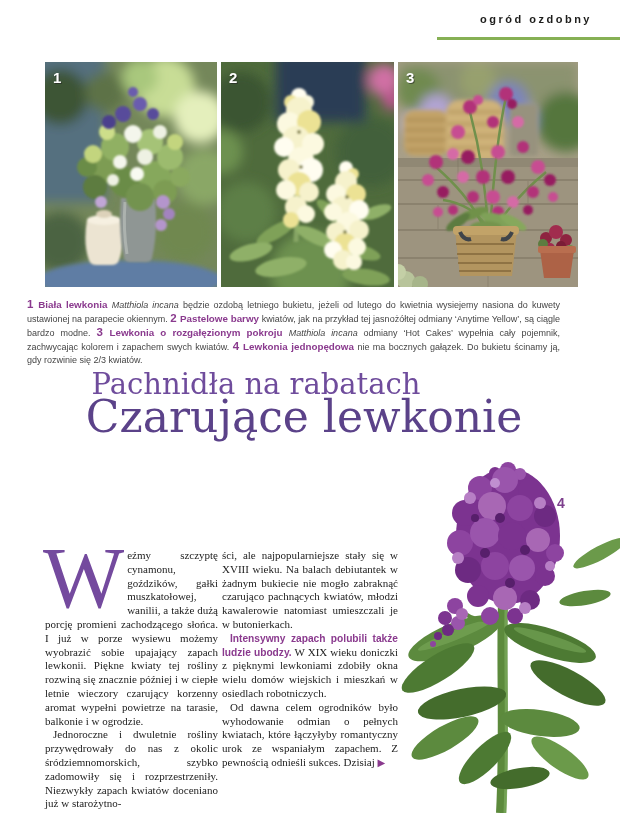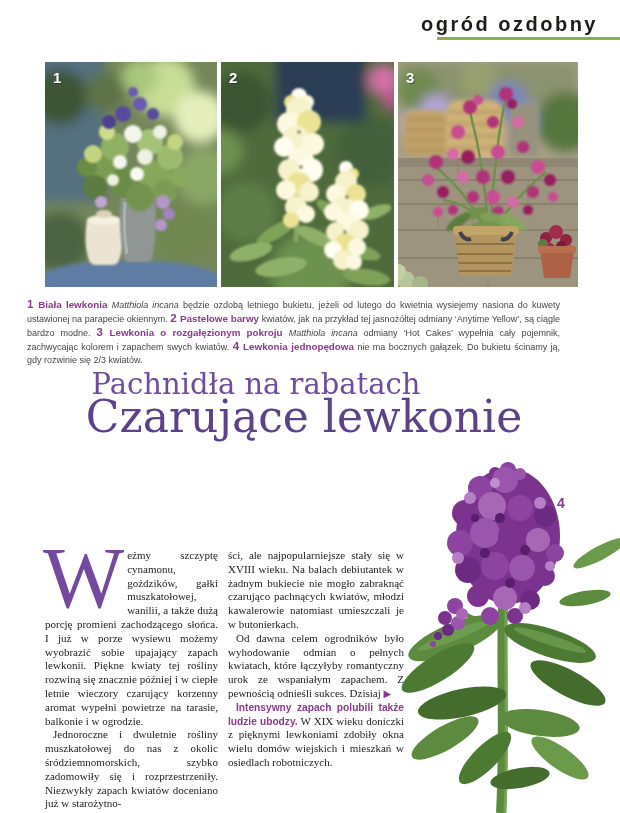--- a/index.html
+++ b/index.html
@@ -1,19 +1,19 @@
 <!DOCTYPE html>
 <html lang="pl"><head>
 <meta charset="utf-8">
 <style>
   html,body{margin:0;padding:0;background:#fff;}
   .page{position:relative;width:620px;height:813px;background:#fff;overflow:hidden;
         font-family:"Liberation Sans",sans-serif;color:#262626;}
   
-  .section-label{position:absolute;top:13px;right:22px;font-size:20px;font-weight:bold;
+  .section-label{position:absolute;top:13px;right:28px;font-size:11px;font-weight:bold;
         letter-spacing:2.5px;color:#1d1d1b;white-space:nowrap;}
   .header-rule{position:absolute;top:37px;left:437px;right:0;height:3px;background:#86b054;}
   
   .photo{position:absolute;top:62px;height:225px;}
   .photo svg{display:block;width:100%;height:100%;}
   .photo1{left:45px;width:172px;}
   .photo2{left:221px;width:173px;}
   .photo3{left:398px;width:180px;}
   
   .caption{position:absolute;left:27px;top:289px;width:533px;font-size:9px;line-height:13px;
@@ -26,21 +26,21 @@
         font-family:"DejaVu Serif","Liberation Serif",serif;font-size:29px;color:#6f4c9c;}
   .main-title{position:absolute;top:391px;left:0;width:608px;text-align:center;
         font-family:"DejaVu Serif","Liberation Serif",serif;font-size:44px;line-height:52px;color:#5b4289;}
   
   .intro{position:absolute;left:43px;top:467px;width:364px;text-align:center;
         font-size:13.5px;line-height:18.5px;color:#3d3d3d;}
   
   .col{position:absolute;top:549px;font-family:"Liberation Serif",serif;
         font-size:11px;line-height:13.8px;text-align:justify;color:#222;}
   .col1{left:45px;width:173px;}
-  .col2{left:228px;width:176px;}
+  .col2{left:222px;width:176px;}
   .col p{margin:0;}
   .col p.indent{text-indent:8px;}
   .dropcap{float:left;font-family:"Liberation Serif",serif;font-size:86px;line-height:54px;
         color:#744a9e;margin:2px 3px 0 -2px;}
   .lead{font-family:"Liberation Sans",sans-serif;font-weight:bold;color:#8a3a8e;font-size:10.2px;}
   .arrow{color:#8a3a8e;font-size:10px;}
   
   .photo4{position:absolute;left:400px;top:458px;width:220px;height:355px;}
   .photo4 svg{display:block;width:100%;height:100%;}
   .badge{font-family:"Liberation Sans",sans-serif;font-weight:bold;}
@@ -303,26 +303,26 @@
   </div>
 
   <p class="caption"><span class="cap-num">1 </span><span class="cap-bold">Biała lewkonia </span><span class="cap-italic">Matthiola incana </span><span>będzie ozdobą letniego bukietu, jeżeli od lutego do kwietnia wysiejemy nasiona do kuwety ustawionej na parapecie okiennym. </span><span class="cap-num">2 </span><span class="cap-bold">Pastelowe barwy </span><span>kwiatów, jak na przykład tej jasnożółtej odmiany ‘Anytime Yellow’, są ciągle bardzo modne. </span><span class="cap-num">3 </span><span class="cap-bold">Lewkonia o rozgałęzionym pokroju </span><span class="cap-italic">Matthiola incana </span><span>odmiany ‘Hot Cakes’ wypełnia cały pojemnik, zachwycając kolorem i zapachem swych kwiatów. </span><span class="cap-num">4 </span><span class="cap-bold">Lewkonia jednopędowa </span><span>nie ma bocznych gałązek. Do bukietu ścinamy ją, gdy rozwinie się 2/3 kwiatów.</span></p>
 
   <div class="kicker">Pachnidła na rabatach</div>
   <h1 class="main-title" style="margin:0;font-weight:normal;">Czarujące lewkonie</h1>
 
 
   <div class="col col1">
     <p><span class="dropcap">W</span><span>eźmy szczyptę cynamonu, goździków, gałki muszkatołowej, wanilii, a także dużą porcję promieni zachodzącego słońca. I już w porze wysiewu możemy wyobrazić sobie upajający zapach lewkonii. Piękne kwiaty tej rośliny rozwiną się znacznie później i w ciepłe letnie wieczory czarujący korzenny aromat wypełni powietrze na tarasie, balkonie i w ogrodzie.</span></p>
-    <p class="indent">Jednoroczne i dwuletnie rośliny muszkatołowej do nas z okolic śródziemnomorskich, szybko zadomowiły się i rozprzestrzeniły. Niezwykły zapach kwiatów doceniano już w starożytno-</p>
+    <p class="indent">Jednoroczne i dwuletnie rośliny przywędrowały do nas z okolic śródziemnomorskich, szybko zadomowiły się i rozprzestrzeniły. Niezwykły zapach kwiatów doceniano już w starożytno-</p>
   </div>
   <div class="col col2">
     <p>ści, ale najpopularniejsze stały się w XVIII wieku. Na balach debiutantek w żadnym bukiecie nie mogło zabraknąć czarująco pachnących kwiatów, młodzi kawalerowie natomiast umieszczali je w butonierkach.</p>
+    <p class="indent"><span class="lead">Intensywny zapach polubili także ludzie ubodzy.</span><span> W XIX wieku doniczki z pięknymi lewkoniami zdobiły okna wielu domów wiejskich i mieszkań w osiedlach robotniczych.</span></p>
     <p class="indent"><span>Od dawna celem ogrodników było wyhodowanie odmian o pełnych kwiatach, które łączyłyby romantyczny urok ze wspaniałym zapachem. Z pewnością odnieśli sukces. Dzisiaj </span><span class="arrow">▶</span></p>
-    <p class="indent"><span class="lead">Intensywny zapach polubili także ludzie ubodzy.</span><span> W XIX wieku doniczki z pięknymi lewkoniami zdobiły okna wielu domów wiejskich i mieszkań w osiedlach robotniczych.</span></p>
   </div>
 
   <div class="photo4">
     <svg viewBox="0 0 220 355" preserveAspectRatio="none">
       <path d="M103,145 C101,210 105,280 101,355" stroke="#5c8a3c" stroke-width="10" fill="none"></path>
       <path d="M106,150 C105,210 108,280 105,355" stroke="#79a85a" stroke-width="3" fill="none" opacity=".8"></path>
       <ellipse cx="55" cy="180" rx="50" ry="15" transform="rotate(-22 55 180)" fill="#5c8a3e"></ellipse>
       <ellipse cx="38" cy="210" rx="42" ry="13" transform="rotate(-32 38 210)" fill="#4d7a33"></ellipse>
       <ellipse cx="62" cy="245" rx="45" ry="14" transform="rotate(-12 62 245)" fill="#446c2c"></ellipse>
       <ellipse cx="45" cy="280" rx="38" ry="12" transform="rotate(-30 45 280)" fill="#5c8a3e"></ellipse>

